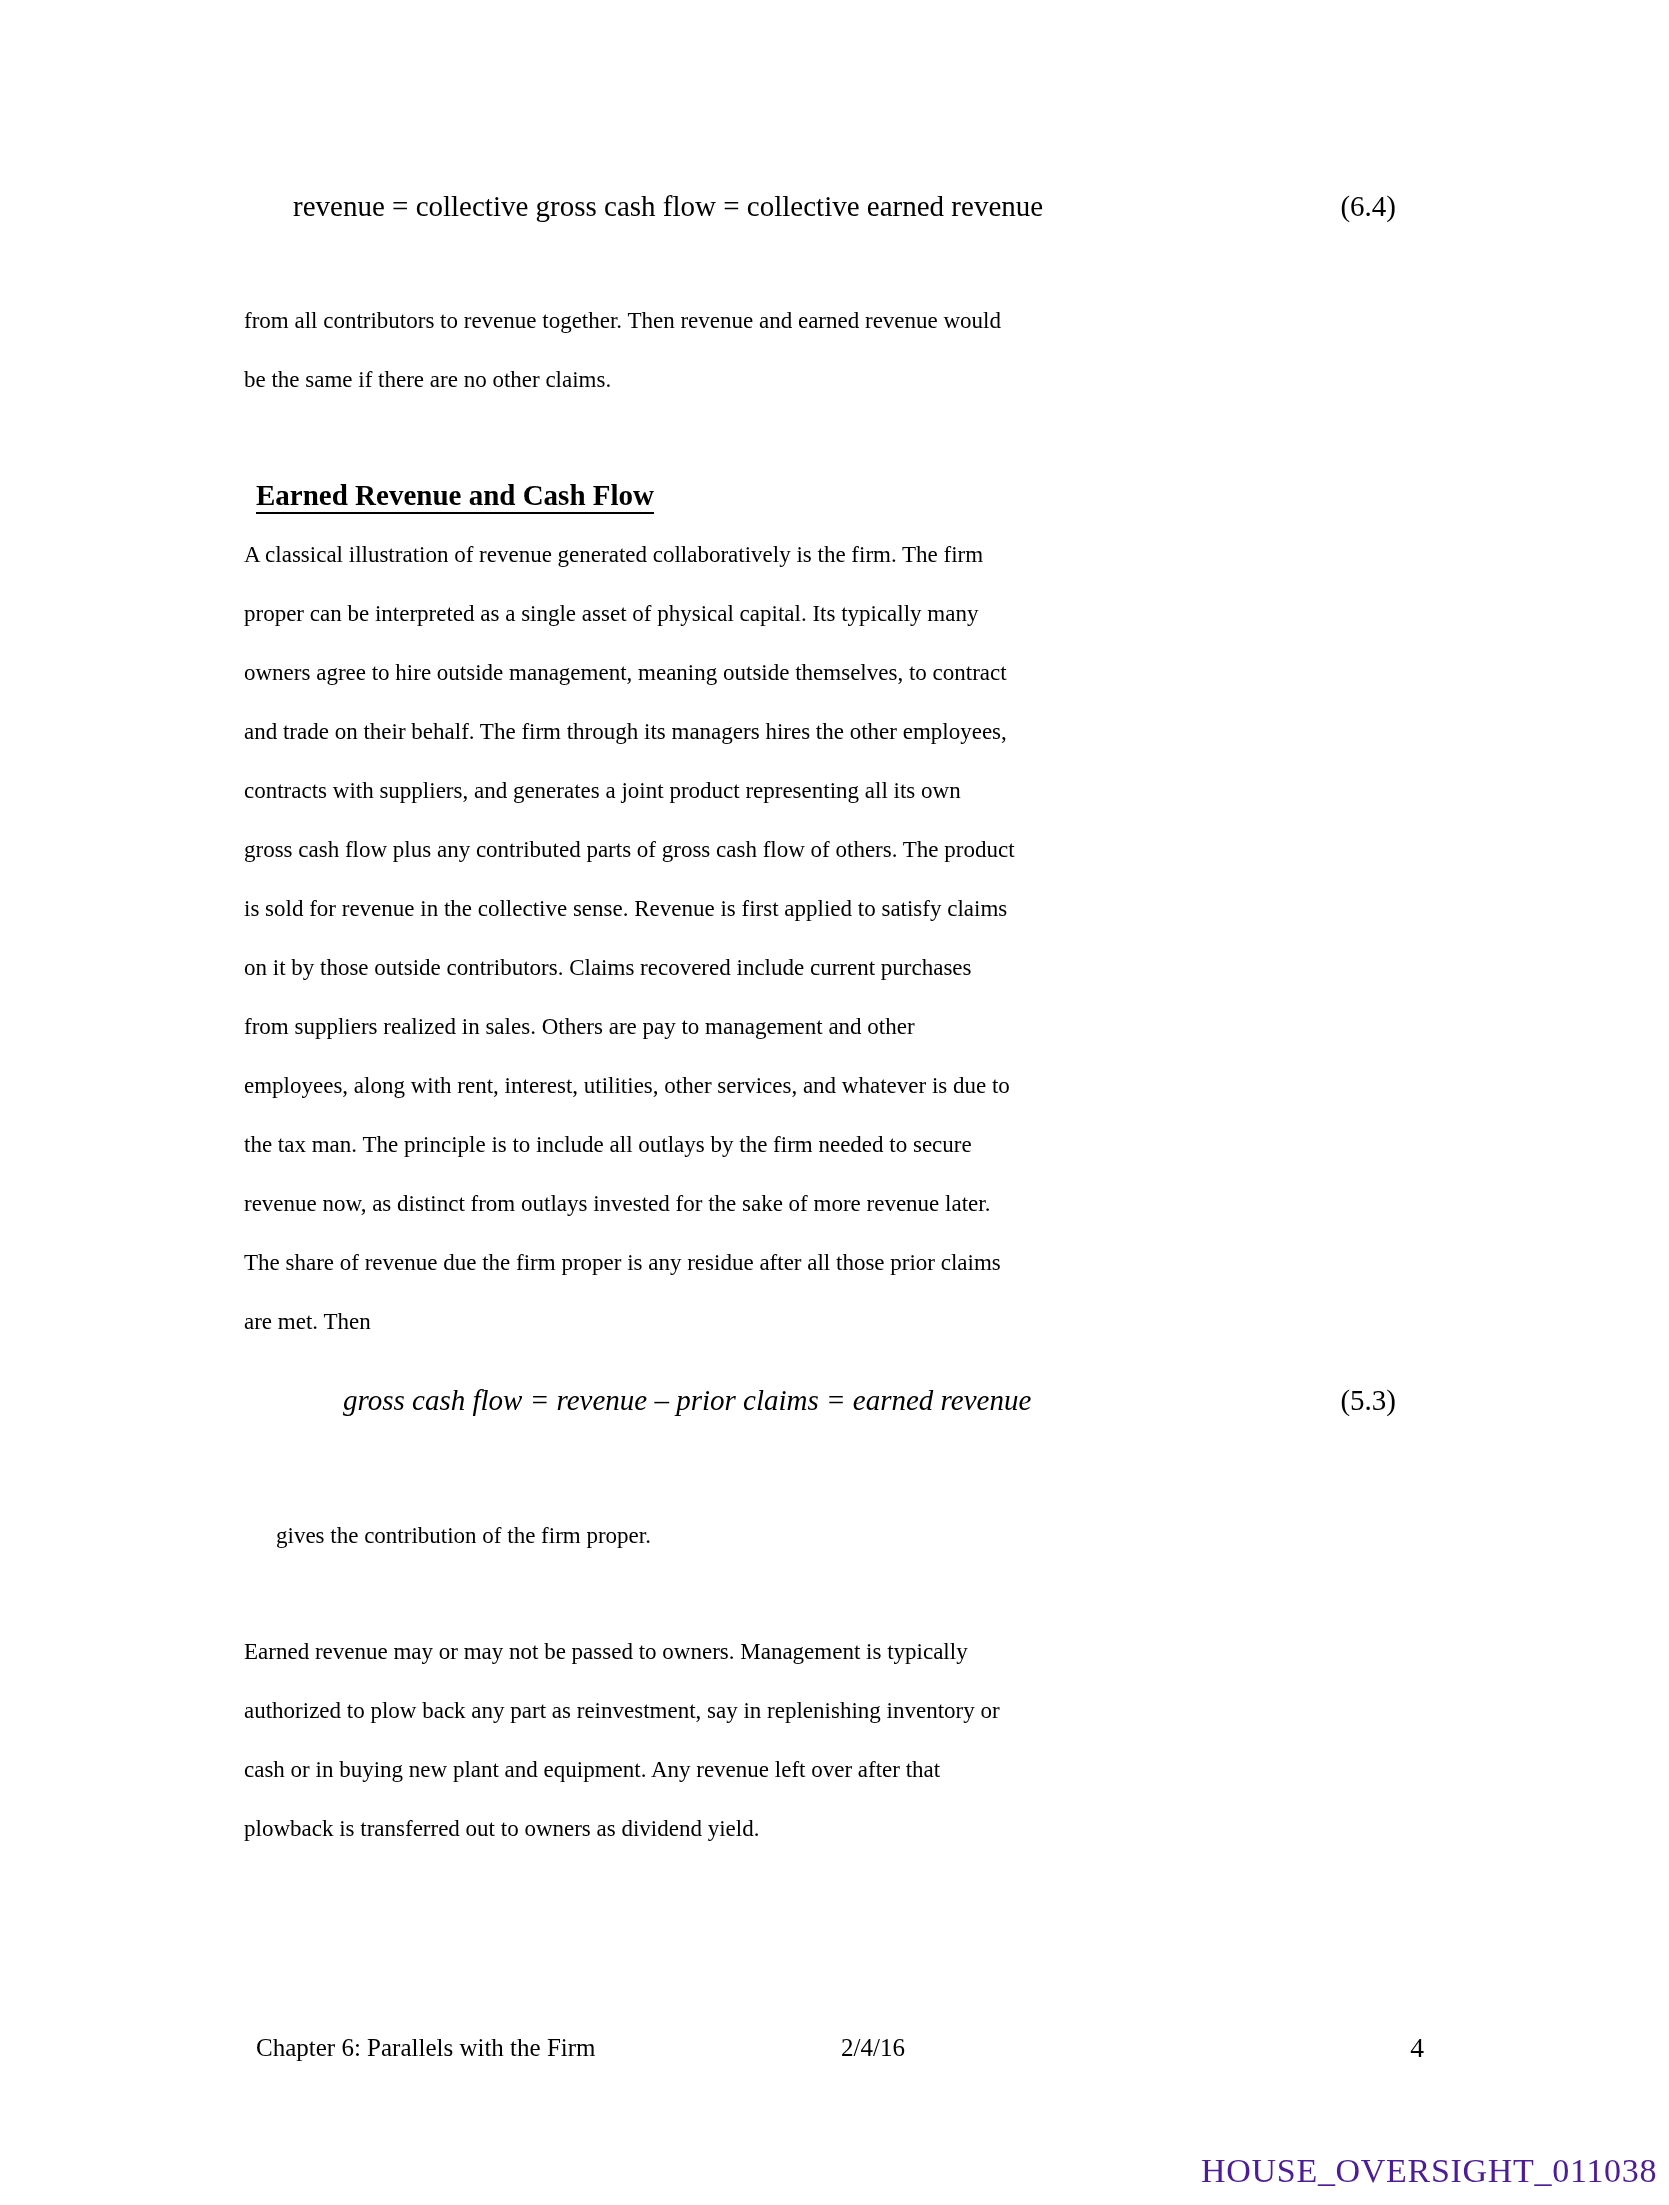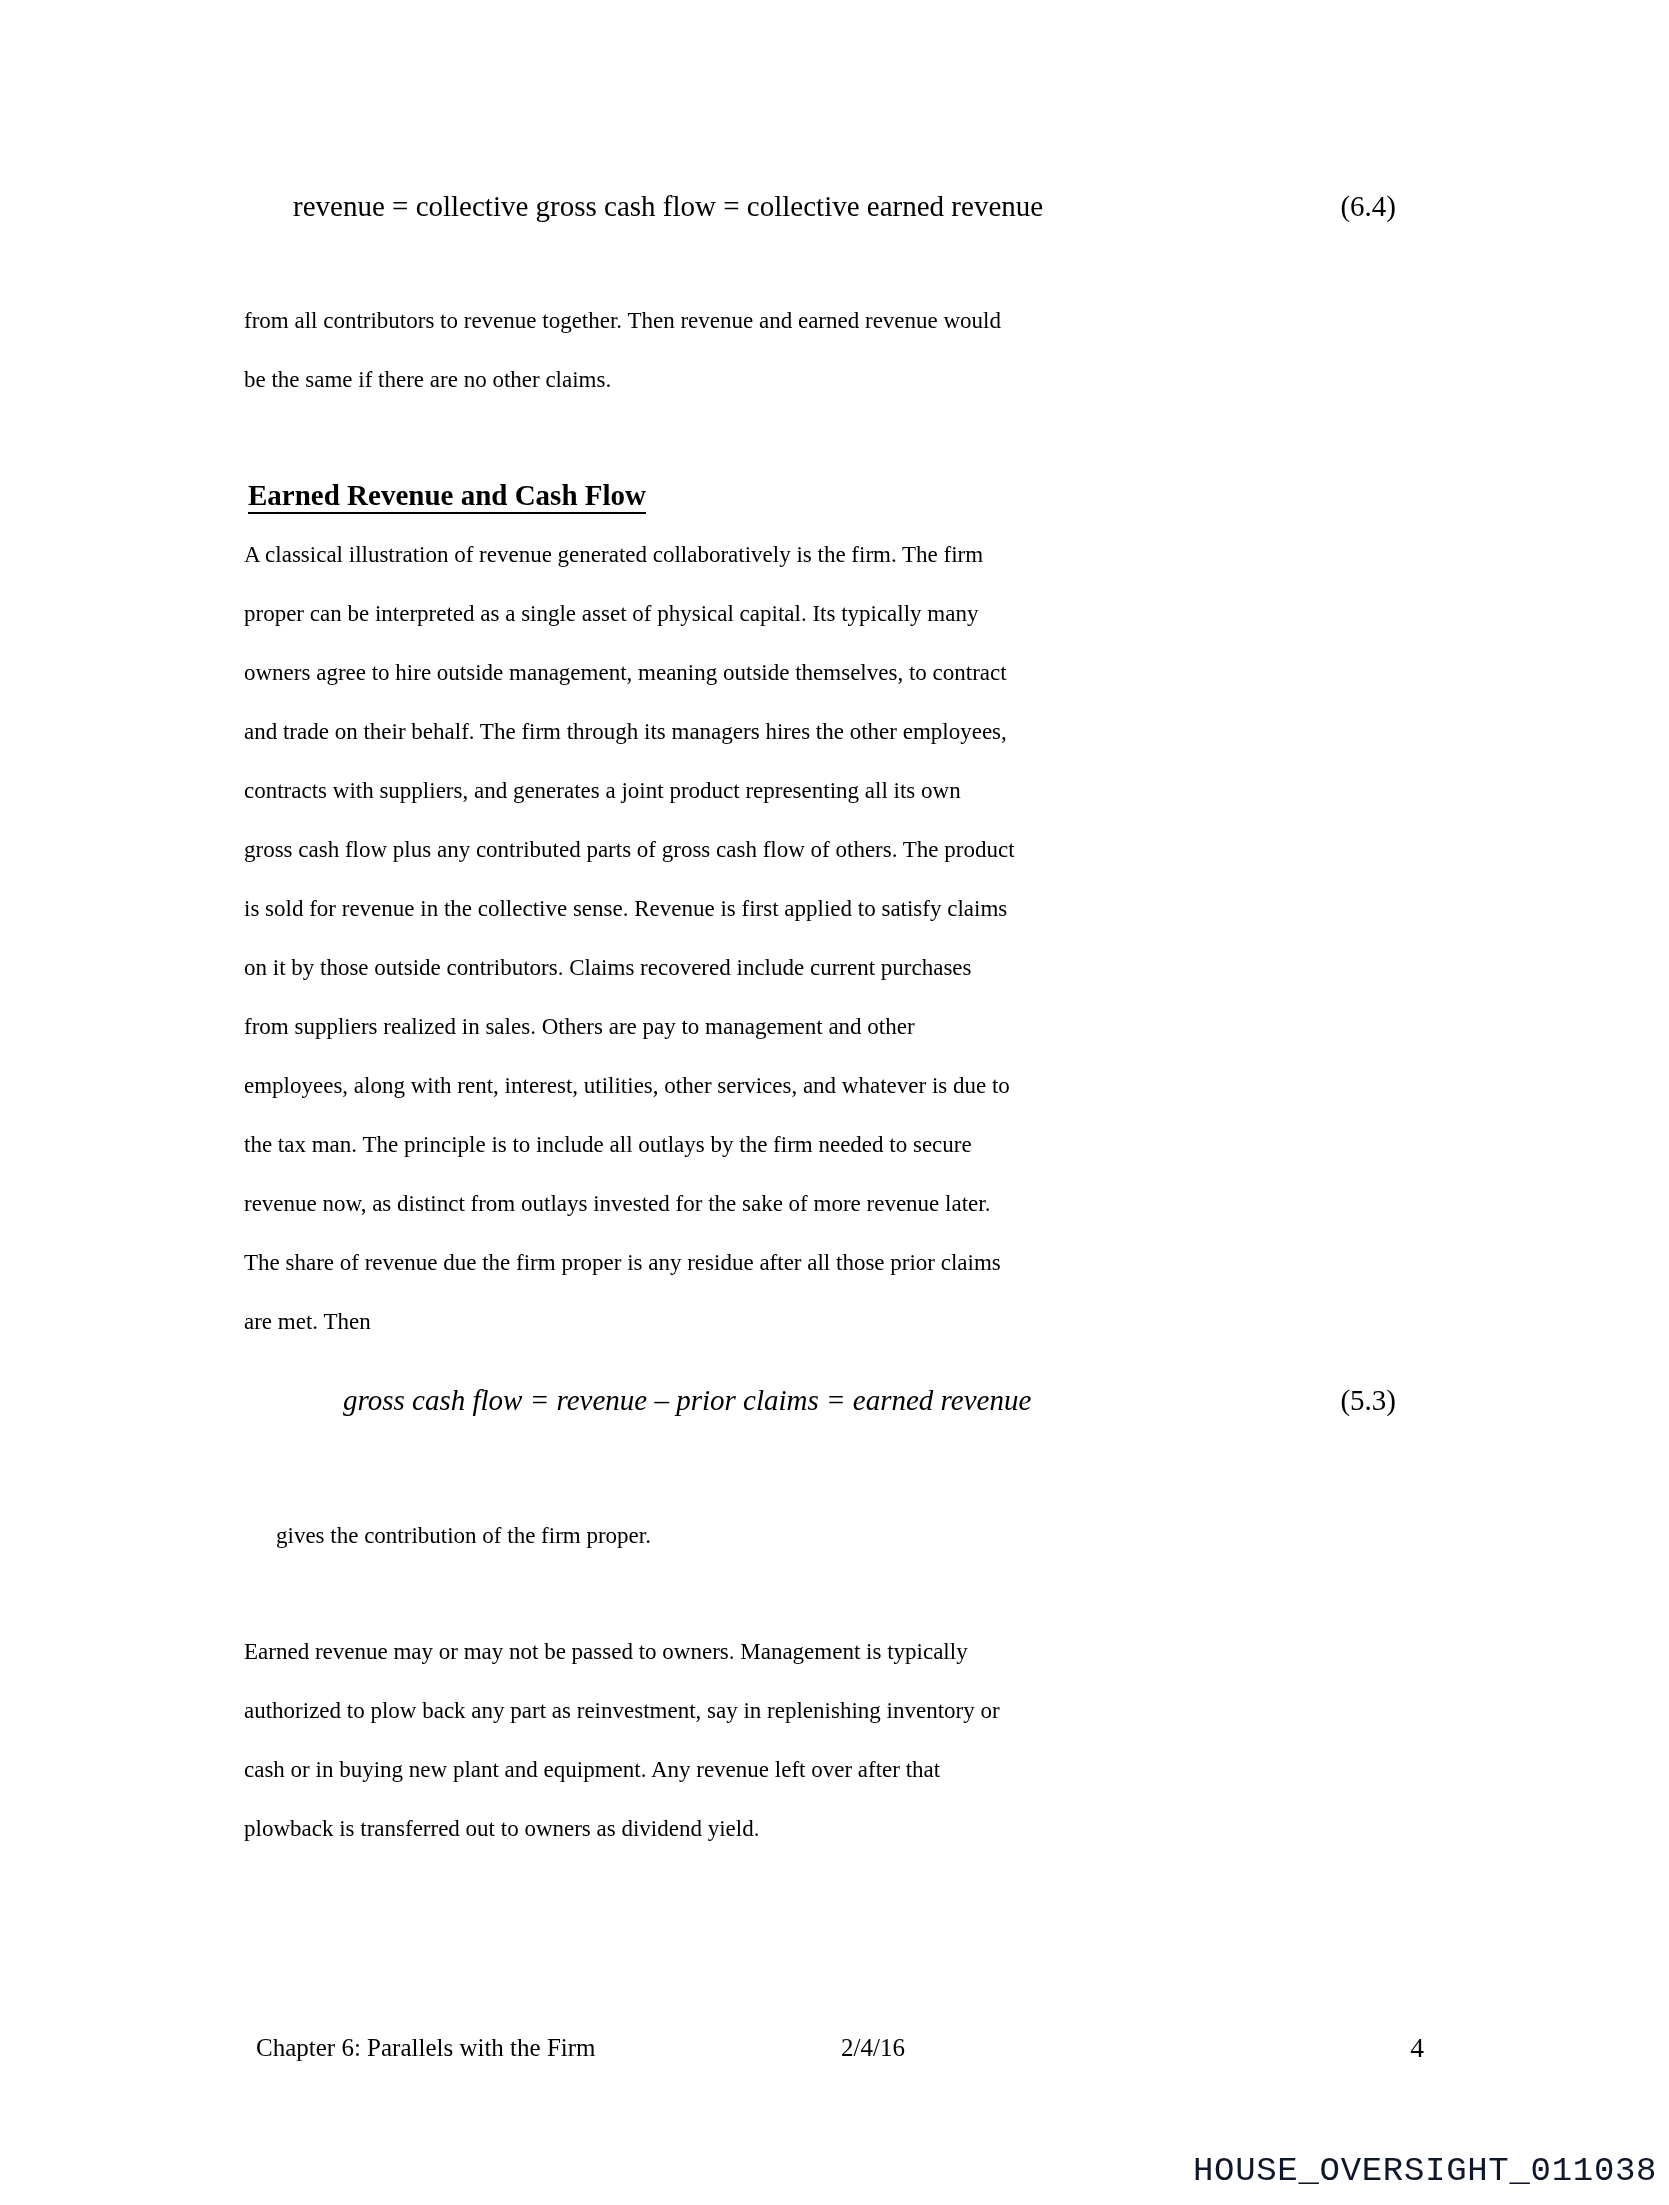--- a/index.html
+++ b/index.html
@@ -42,21 +42,21 @@
     white-space: nowrap;
   }
   .eq-text-64 { margin-left: 49px; }
   .eq-text-65 { margin-left: 99px; font-style: italic; }
   .eq-number {
     margin-left: auto;
     margin-right: 28px;
   }
   .section-heading {
     position: absolute;
-    left: 4px;
+    left: 12px;
     right: 0;
     font-size: 29px;
     line-height: 59px;
     font-weight: bold;
   }
   .section-heading .underlined {
     text-decoration: underline;
     text-decoration-thickness: 2px;
     text-underline-offset: 6.5px;
   }
@@ -83,24 +83,24 @@
   .footer-page {
     position: absolute;
     right: 0;
     top: 0;
     font-size: 27.5px;
   }
   .bates-stamp {
     position: absolute;
     right: 11.8px;
     top: 2152px;
-    font-family: Liberation Mono, monospace;
+    font-family: Liberation Serif, serif;
     font-size: 34px;
     letter-spacing: 0.7px;
-    color: #0f172a;
+    color: #4c1d95;
   }
 
   
   #eq-64        { top: 177px; }
   #para-intro   { top: 291px; }
   #heading-earned-revenue { top: 466px; }
   #para-main    { top: 525px; }
   #eq-65        { top: 1371px; }
   #para-gives   { top: 1506px; margin-left: 32px; }
   #para-earned  { top: 1622px; }

